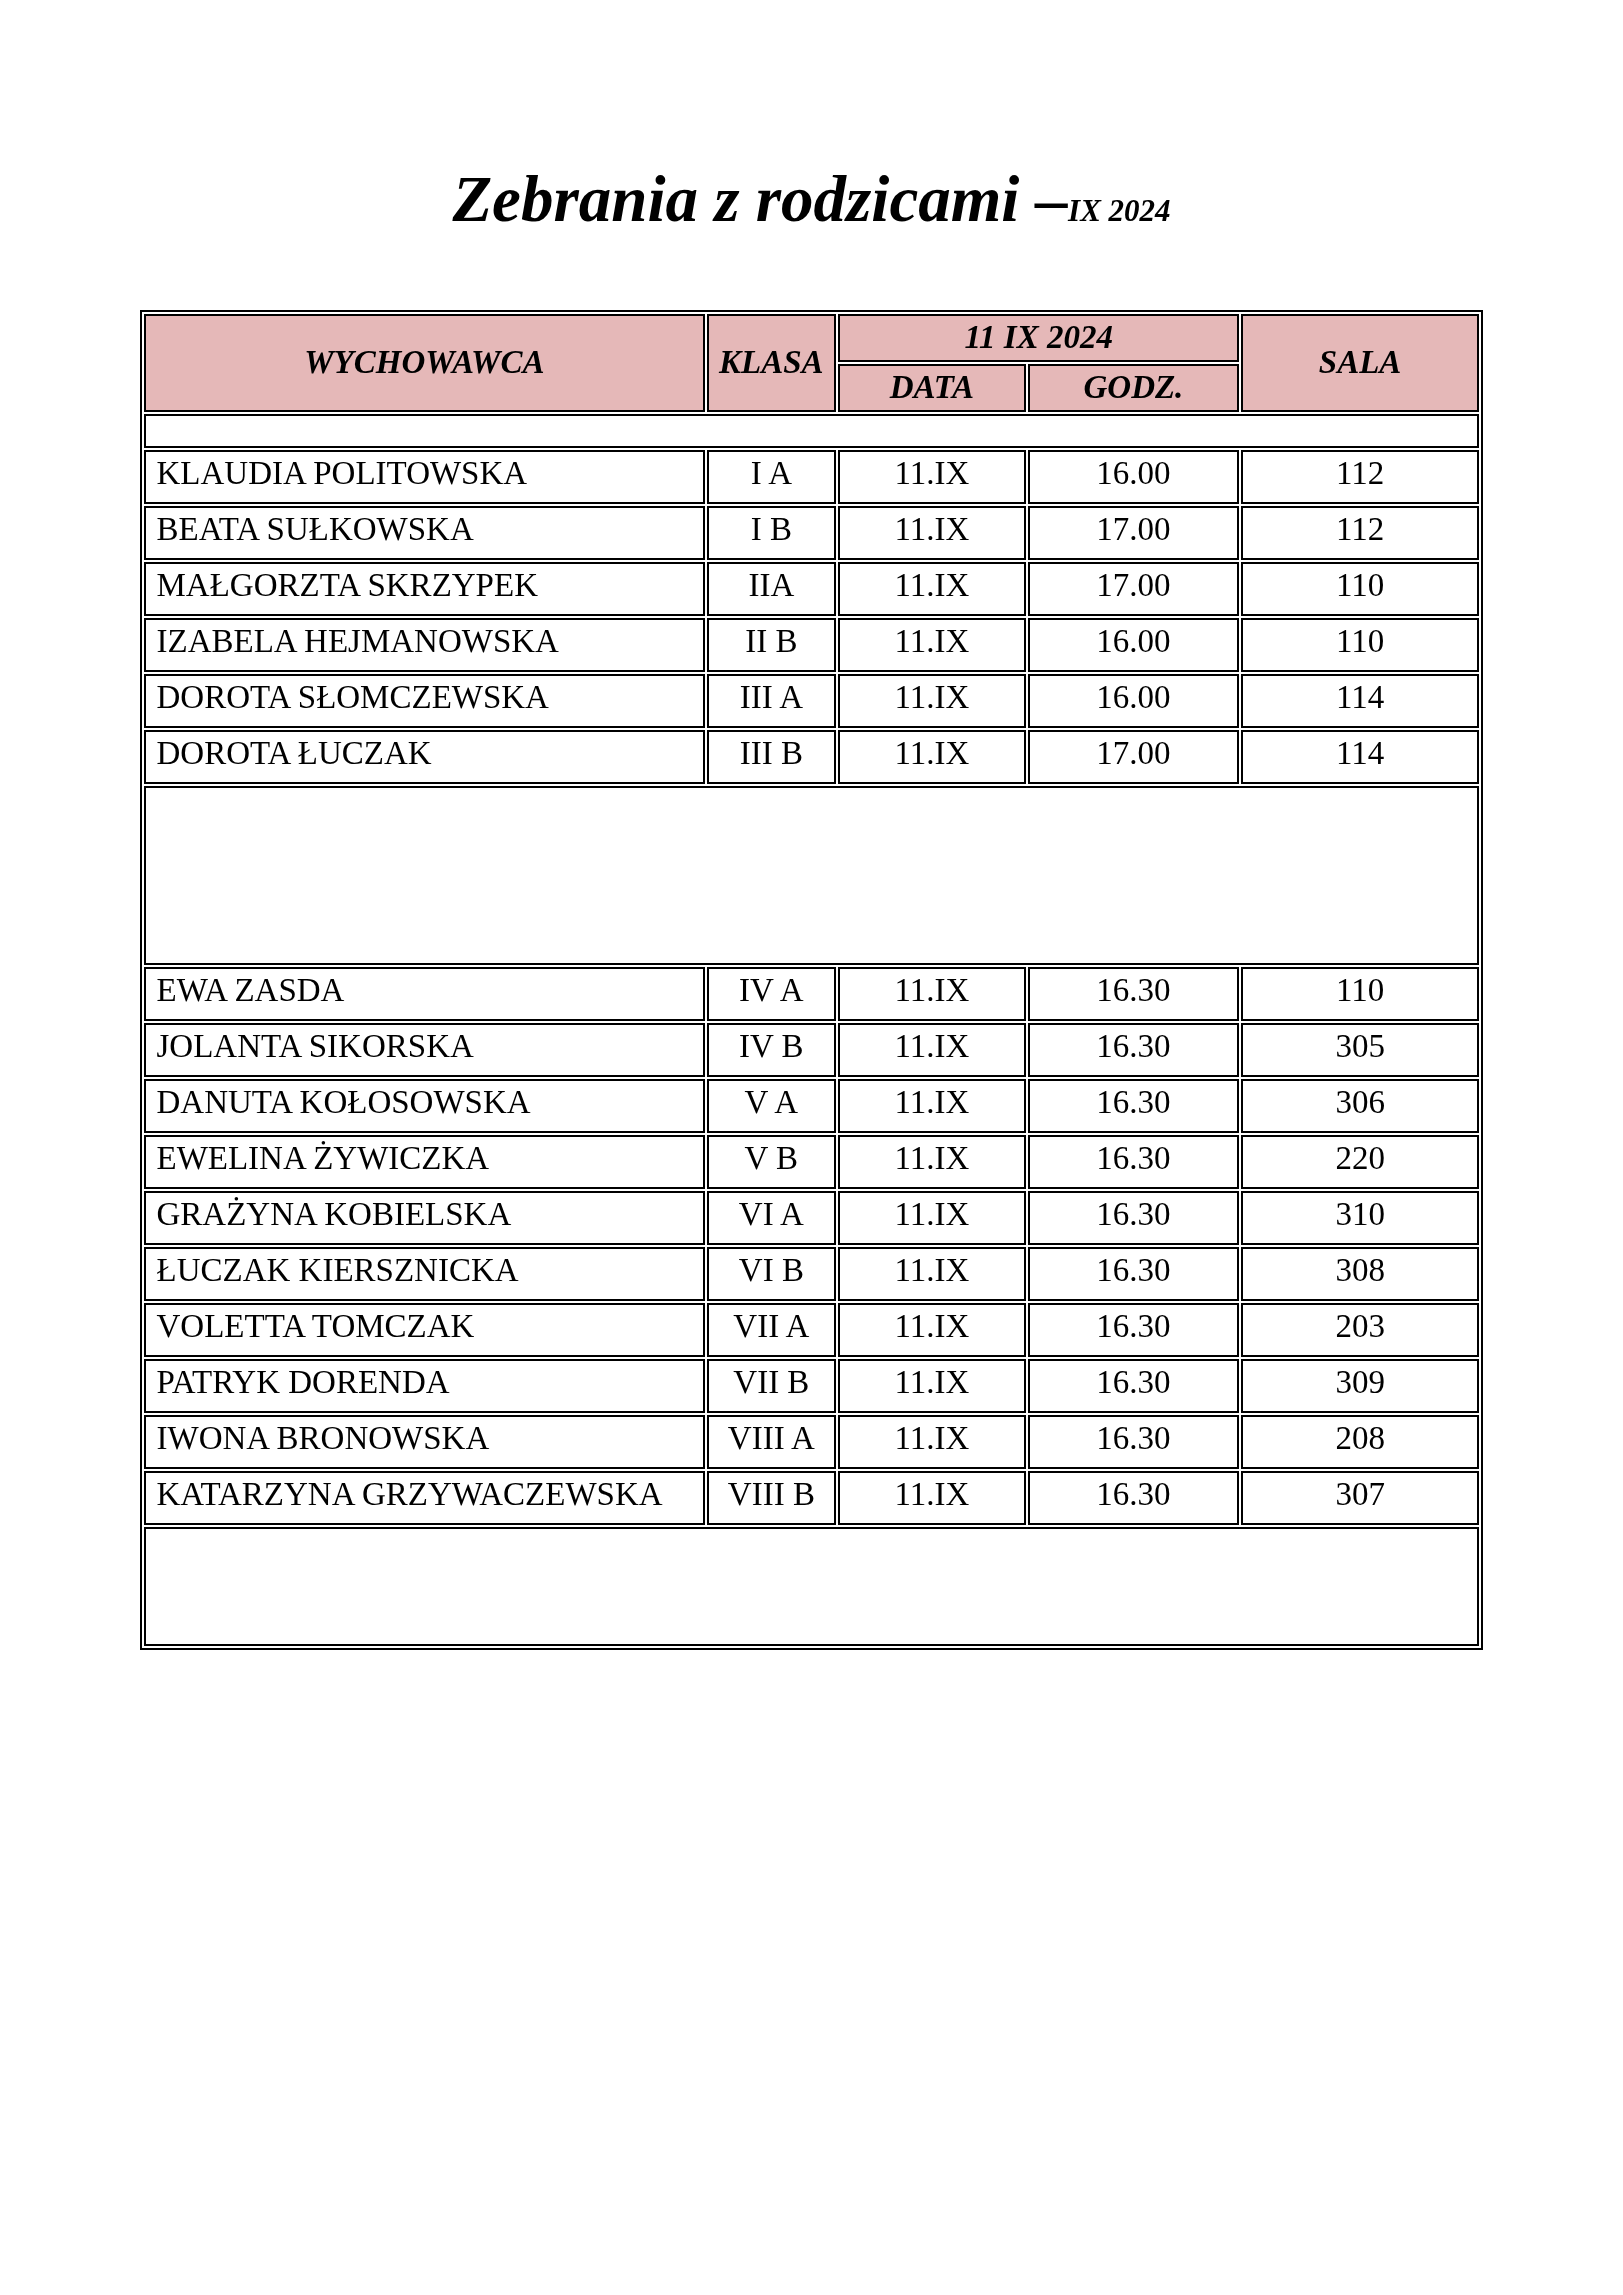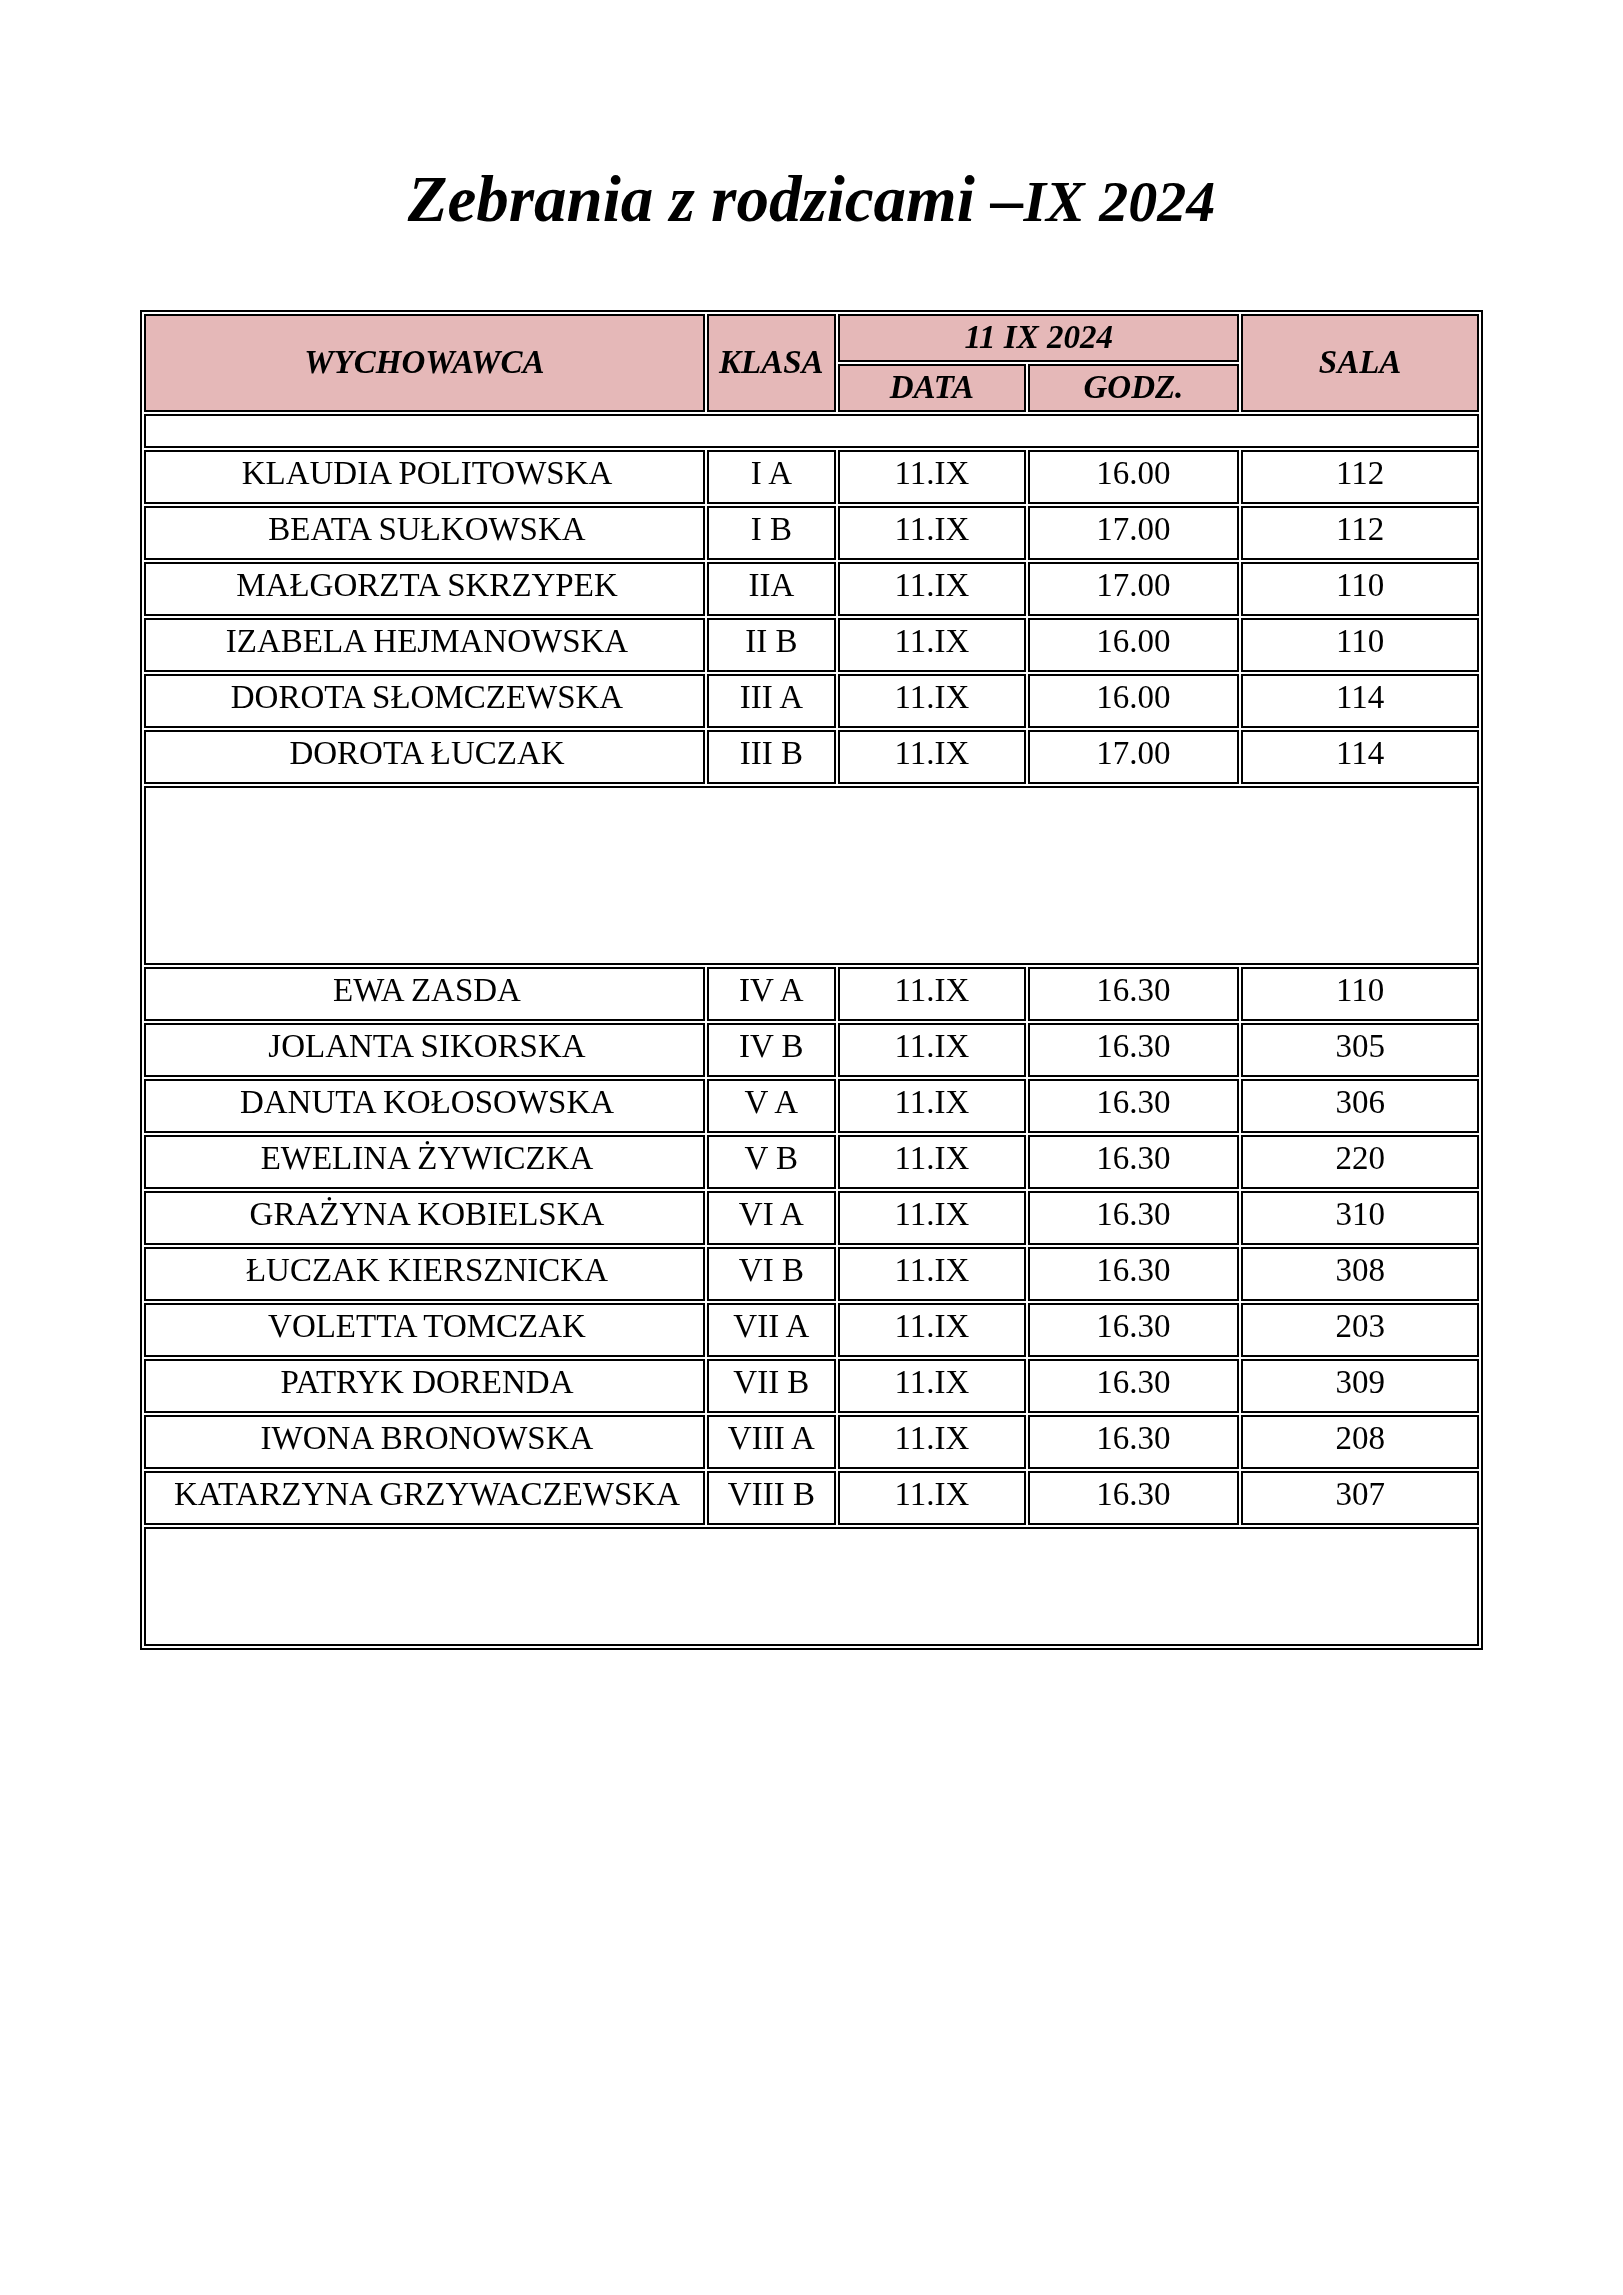--- a/index.html
+++ b/index.html
@@ -16,40 +16,40 @@
   .title {
     margin: 0;
     padding-top: 167px;
     text-align: center;
     font-weight: bold;
     font-style: italic;
     font-size: 65px;
     line-height: 1;
     white-space: nowrap;
   }
-  .title .suffix { font-size: 58px; }
+  .title .suffix { font-size: 31px; }
 
   table.meetings {
     border-collapse: separate;
     border-spacing: 2.6px;
     table-layout: fixed;
     width: 1343px;
     margin: 78px 0 16px 140px;
     border: 2px solid var(--border-col);
     background: var(--page-bg);
   }
   td {
     border: 2px solid var(--border-col);
     font-size: 33px;
     line-height: 1.15;
     vertical-align: top;
     padding: 3.3px 5.2px 0 5.2px;
     overflow: hidden;
   }
-  td.name { text-align: center; padding-left: 10.5px; }
+  td.name { text-align: left; padding-left: 10.5px; }
   td.c { text-align: center; }
   td.hdr {
     background: var(--header-bg);
     font-weight: bold;
     font-style: italic;
     text-align: center;
     vertical-align: middle;
     padding: 0 5.2px;
   }
   td.spacer { padding: 0; }

